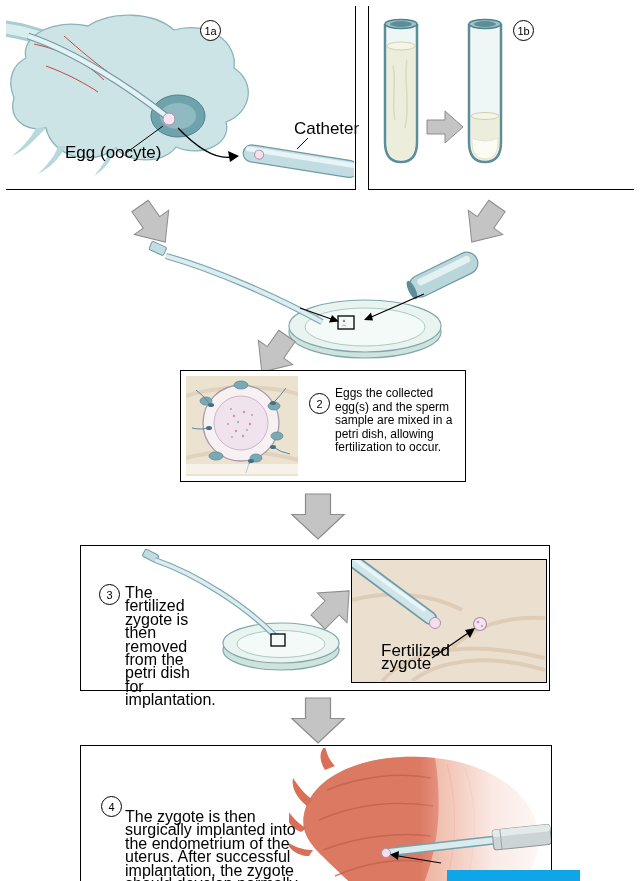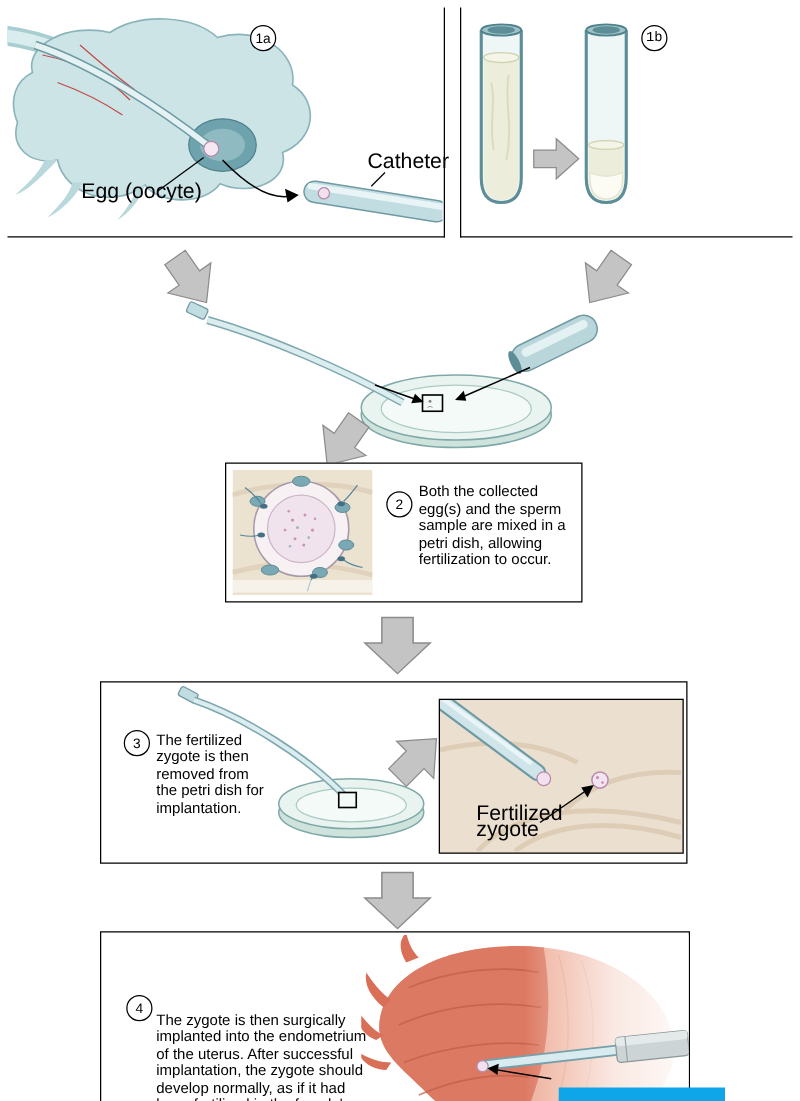--- a/index.html
+++ b/index.html
@@ -4,27 +4,27 @@
 <style>
   * { margin:0; padding:0; box-sizing:border-box; }
   html,body { background:#fff; }
   #canvas {
     position:relative; width:640px; height:881px; background:#fff;
     overflow:hidden; font-family:"Liberation Sans", sans-serif; color:#000;
   }
   .abs { position:absolute; }
   .panel { position:absolute; background:#fff; }
   #panel-1a { left:6px; top:6px; width:350px; height:184px; border-right:1.6px solid #000; border-bottom:1.6px solid #000; }
-  #panel-1b { left:368px; top:6px; width:266px; height:184px; border-left:1.6px solid #000; border-bottom:1.6px solid #000;font-family:Liberation Mono, monospace; }
+  #panel-1b { left:368px; top:6px; width:266px; height:184px; border-left:1.6px solid #000; border-bottom:1.6px solid #000; }
   .box { position:absolute; border:1.6px solid #000; background:#fff; }
   #box-2 { left:180px; top:370px; width:286px; height:112px; }
   #box-3 { left:80px; top:545px; width:470px; height:146px; }
   #box-4 { left:80px; top:745px; width:472px; height:175px; }
   .steptext { position:absolute; font-size:12px; line-height:13.6px; }
-  .steptext.small { font-size:12px; line-height:13.4px; }
+  .steptext.small { font-size:16px; line-height:13.4px; }
   .numcircle {
     position:absolute; min-width:21px; height:21px; padding:0 2px;
     border:1.4px solid #000; border-radius:50%; background:#fff;
     font-size:11px; display:flex; align-items:center; justify-content:center;
   }
   .lbl { position:absolute; font-size:17px; line-height:13px; }
   .lbl-bg { background:#0ea5e9; padding:12px 2px;margin-top:16px; }
   .inset { position:absolute; border:1.6px solid #000; overflow:hidden; background:#ebe0cf; }
   svg { display:block; }
 </style>
@@ -176,21 +176,21 @@
           <ellipse cx="25" cy="29" rx="3" ry="2"></ellipse>
             <ellipse cx="87" cy="27" rx="3" ry="2"></ellipse>
           <ellipse cx="23" cy="52" rx="3" ry="2"></ellipse>
             <ellipse cx="87" cy="71" rx="3" ry="2"></ellipse>
           <ellipse cx="65" cy="85" rx="3" ry="2"></ellipse>
         </g>
         <rect x="0" y="88" width="112" height="10" fill="rgba(255,255,255,0.55)"></rect>
       </svg>
     </div>
     <span class="numcircle" style="left:128px; top:22px;">2</span>
-    <div class="steptext" style="left:154px; top:16px; width:124px;">Both the collected egg(s) and the sperm sample are mixed in a petri dish, allowing fertilization to occur.</div>
+    <div class="steptext" style="left:154px; top:16px; width:124px;">Eggs the collected egg(s) and the sperm sample are mixed in a petri dish, allowing fertilization to occur.</div>
   </div>
 
   <svg class="abs" style="left:268px; top:492px;" width="100" height="52">
     <use href="#barrow" transform="translate(50,2) scale(1.25,1.02)" fill="#c4c4c4" stroke="#8c8c8c"></use>
   </svg>
 
   <div class="box" id="box-3">
     <svg class="abs" style="left:0; top:0;" width="467" height="143" viewBox="0 0 467 143">
       <g>
         <ellipse cx="200" cy="104" rx="58" ry="20" fill="#cfe3dd" stroke="#7fa8a8" stroke-width="1.2"></ellipse>

